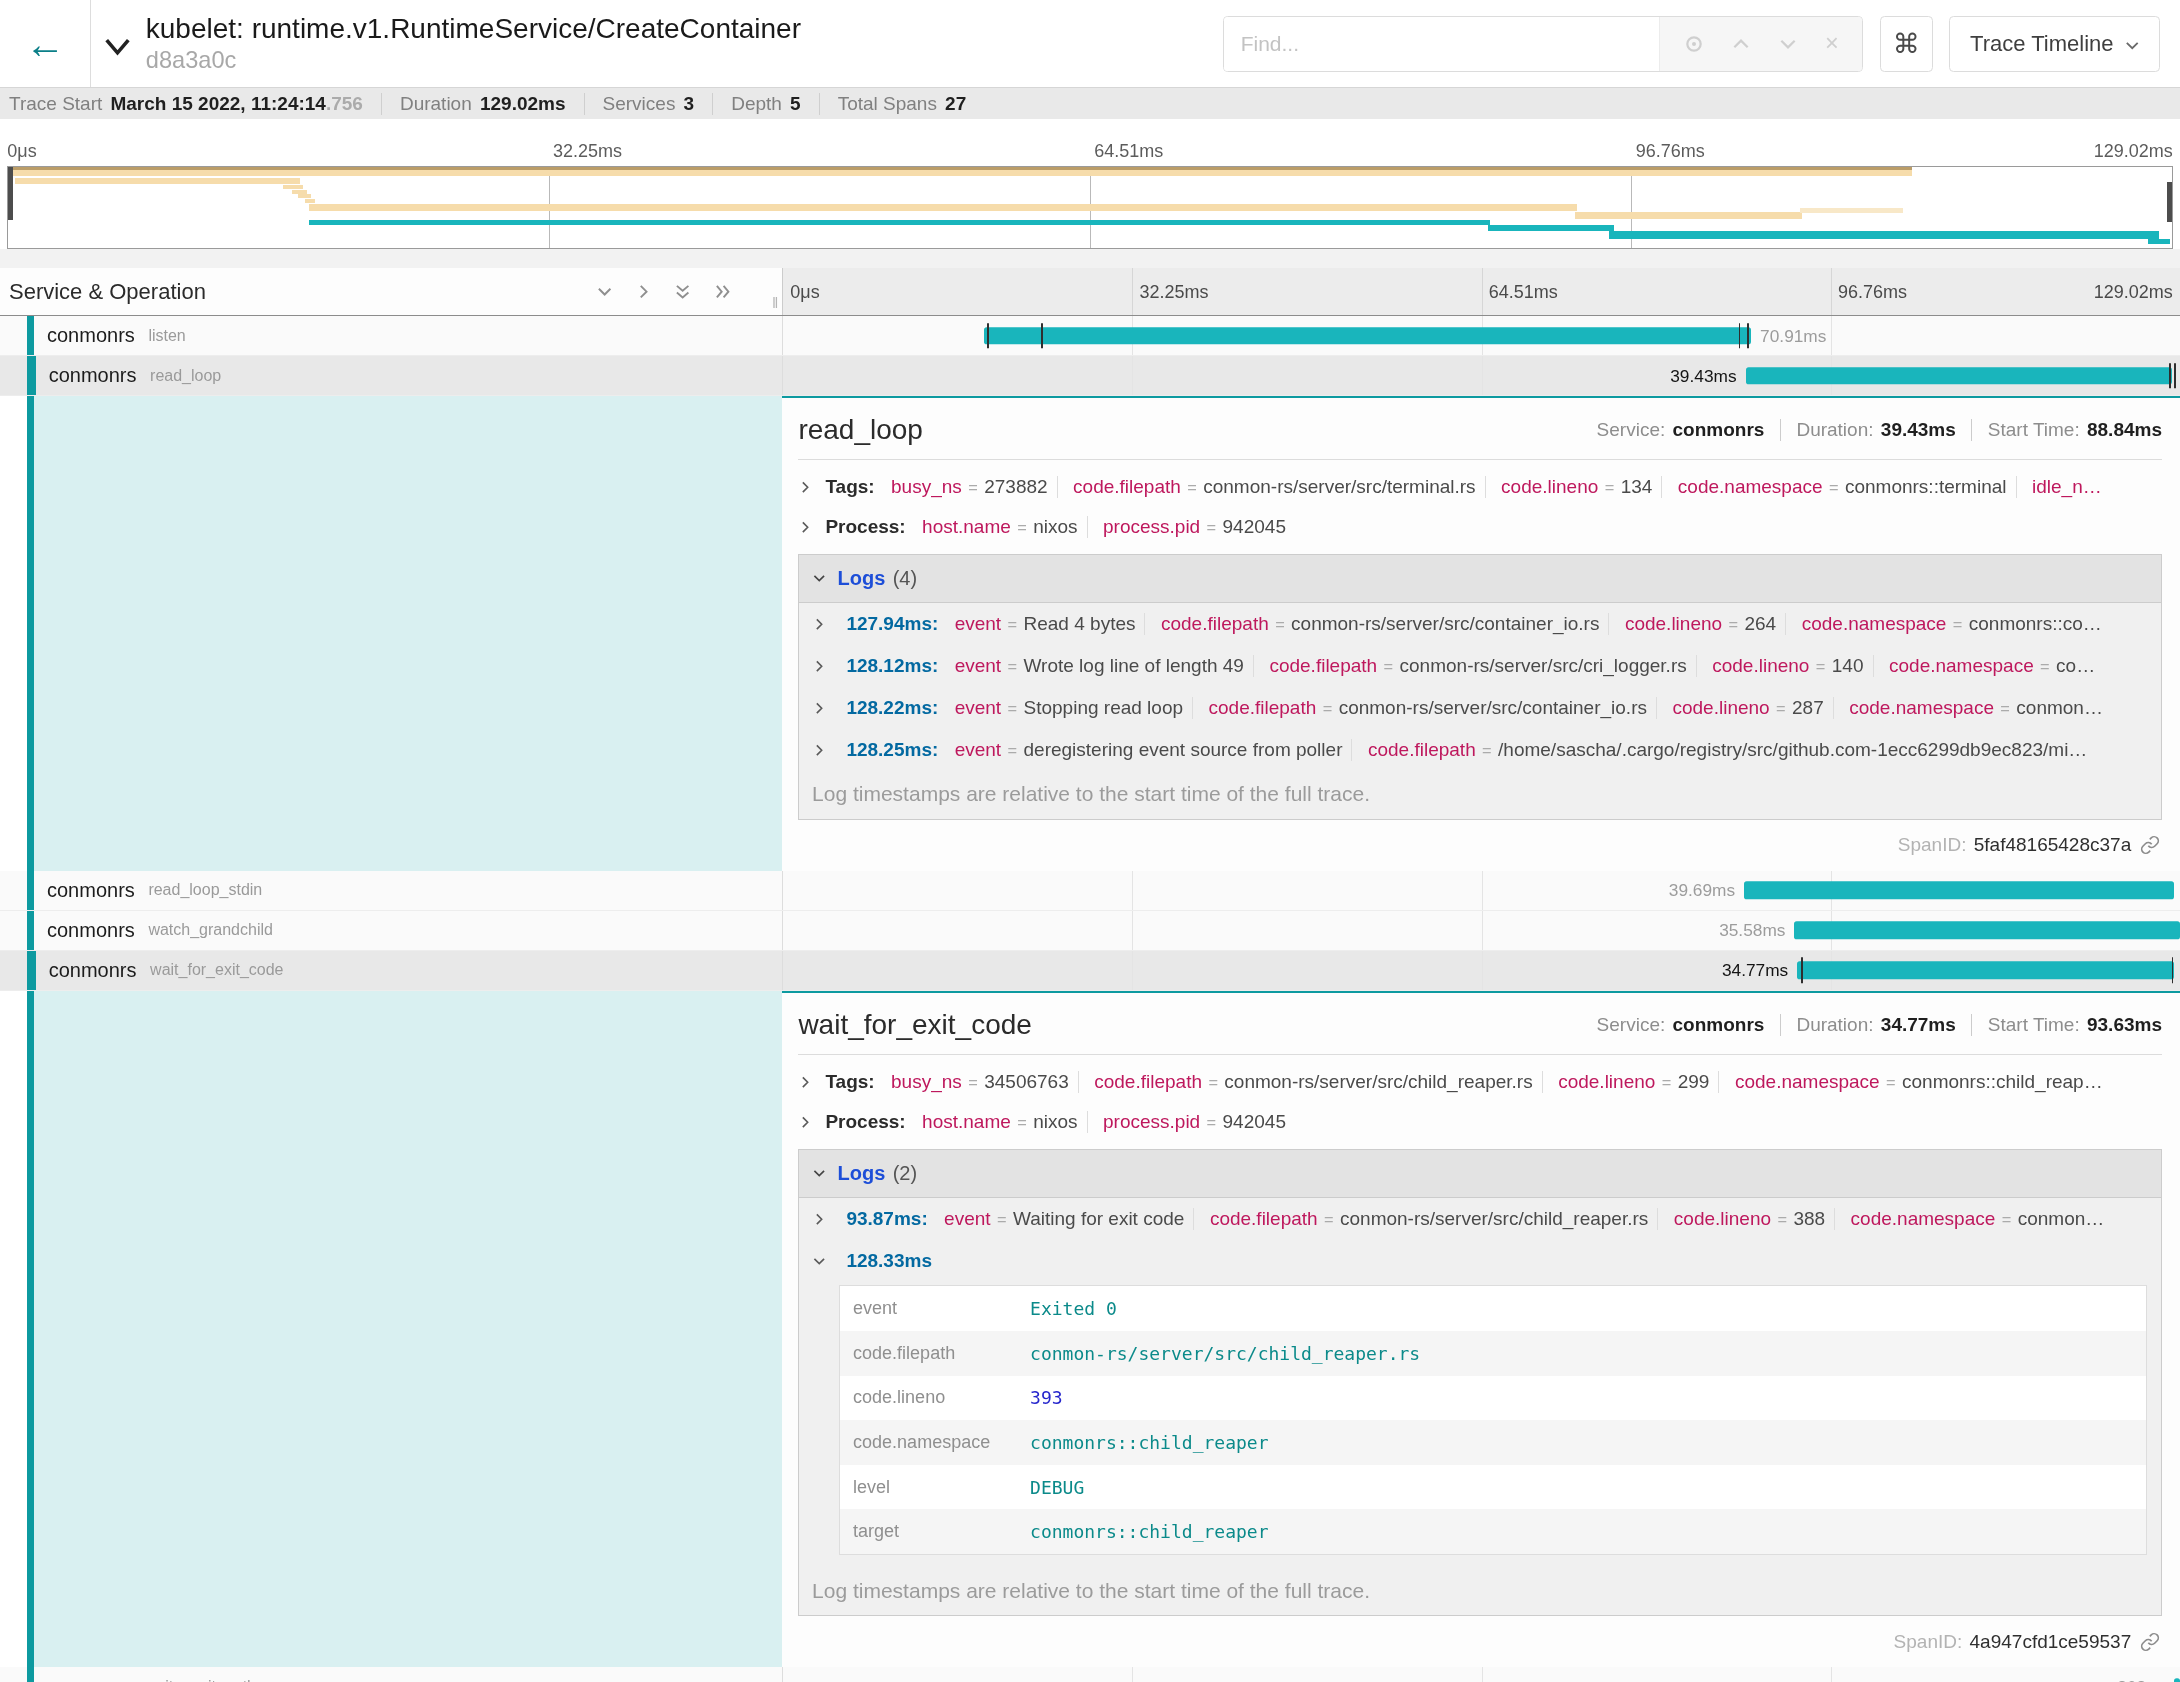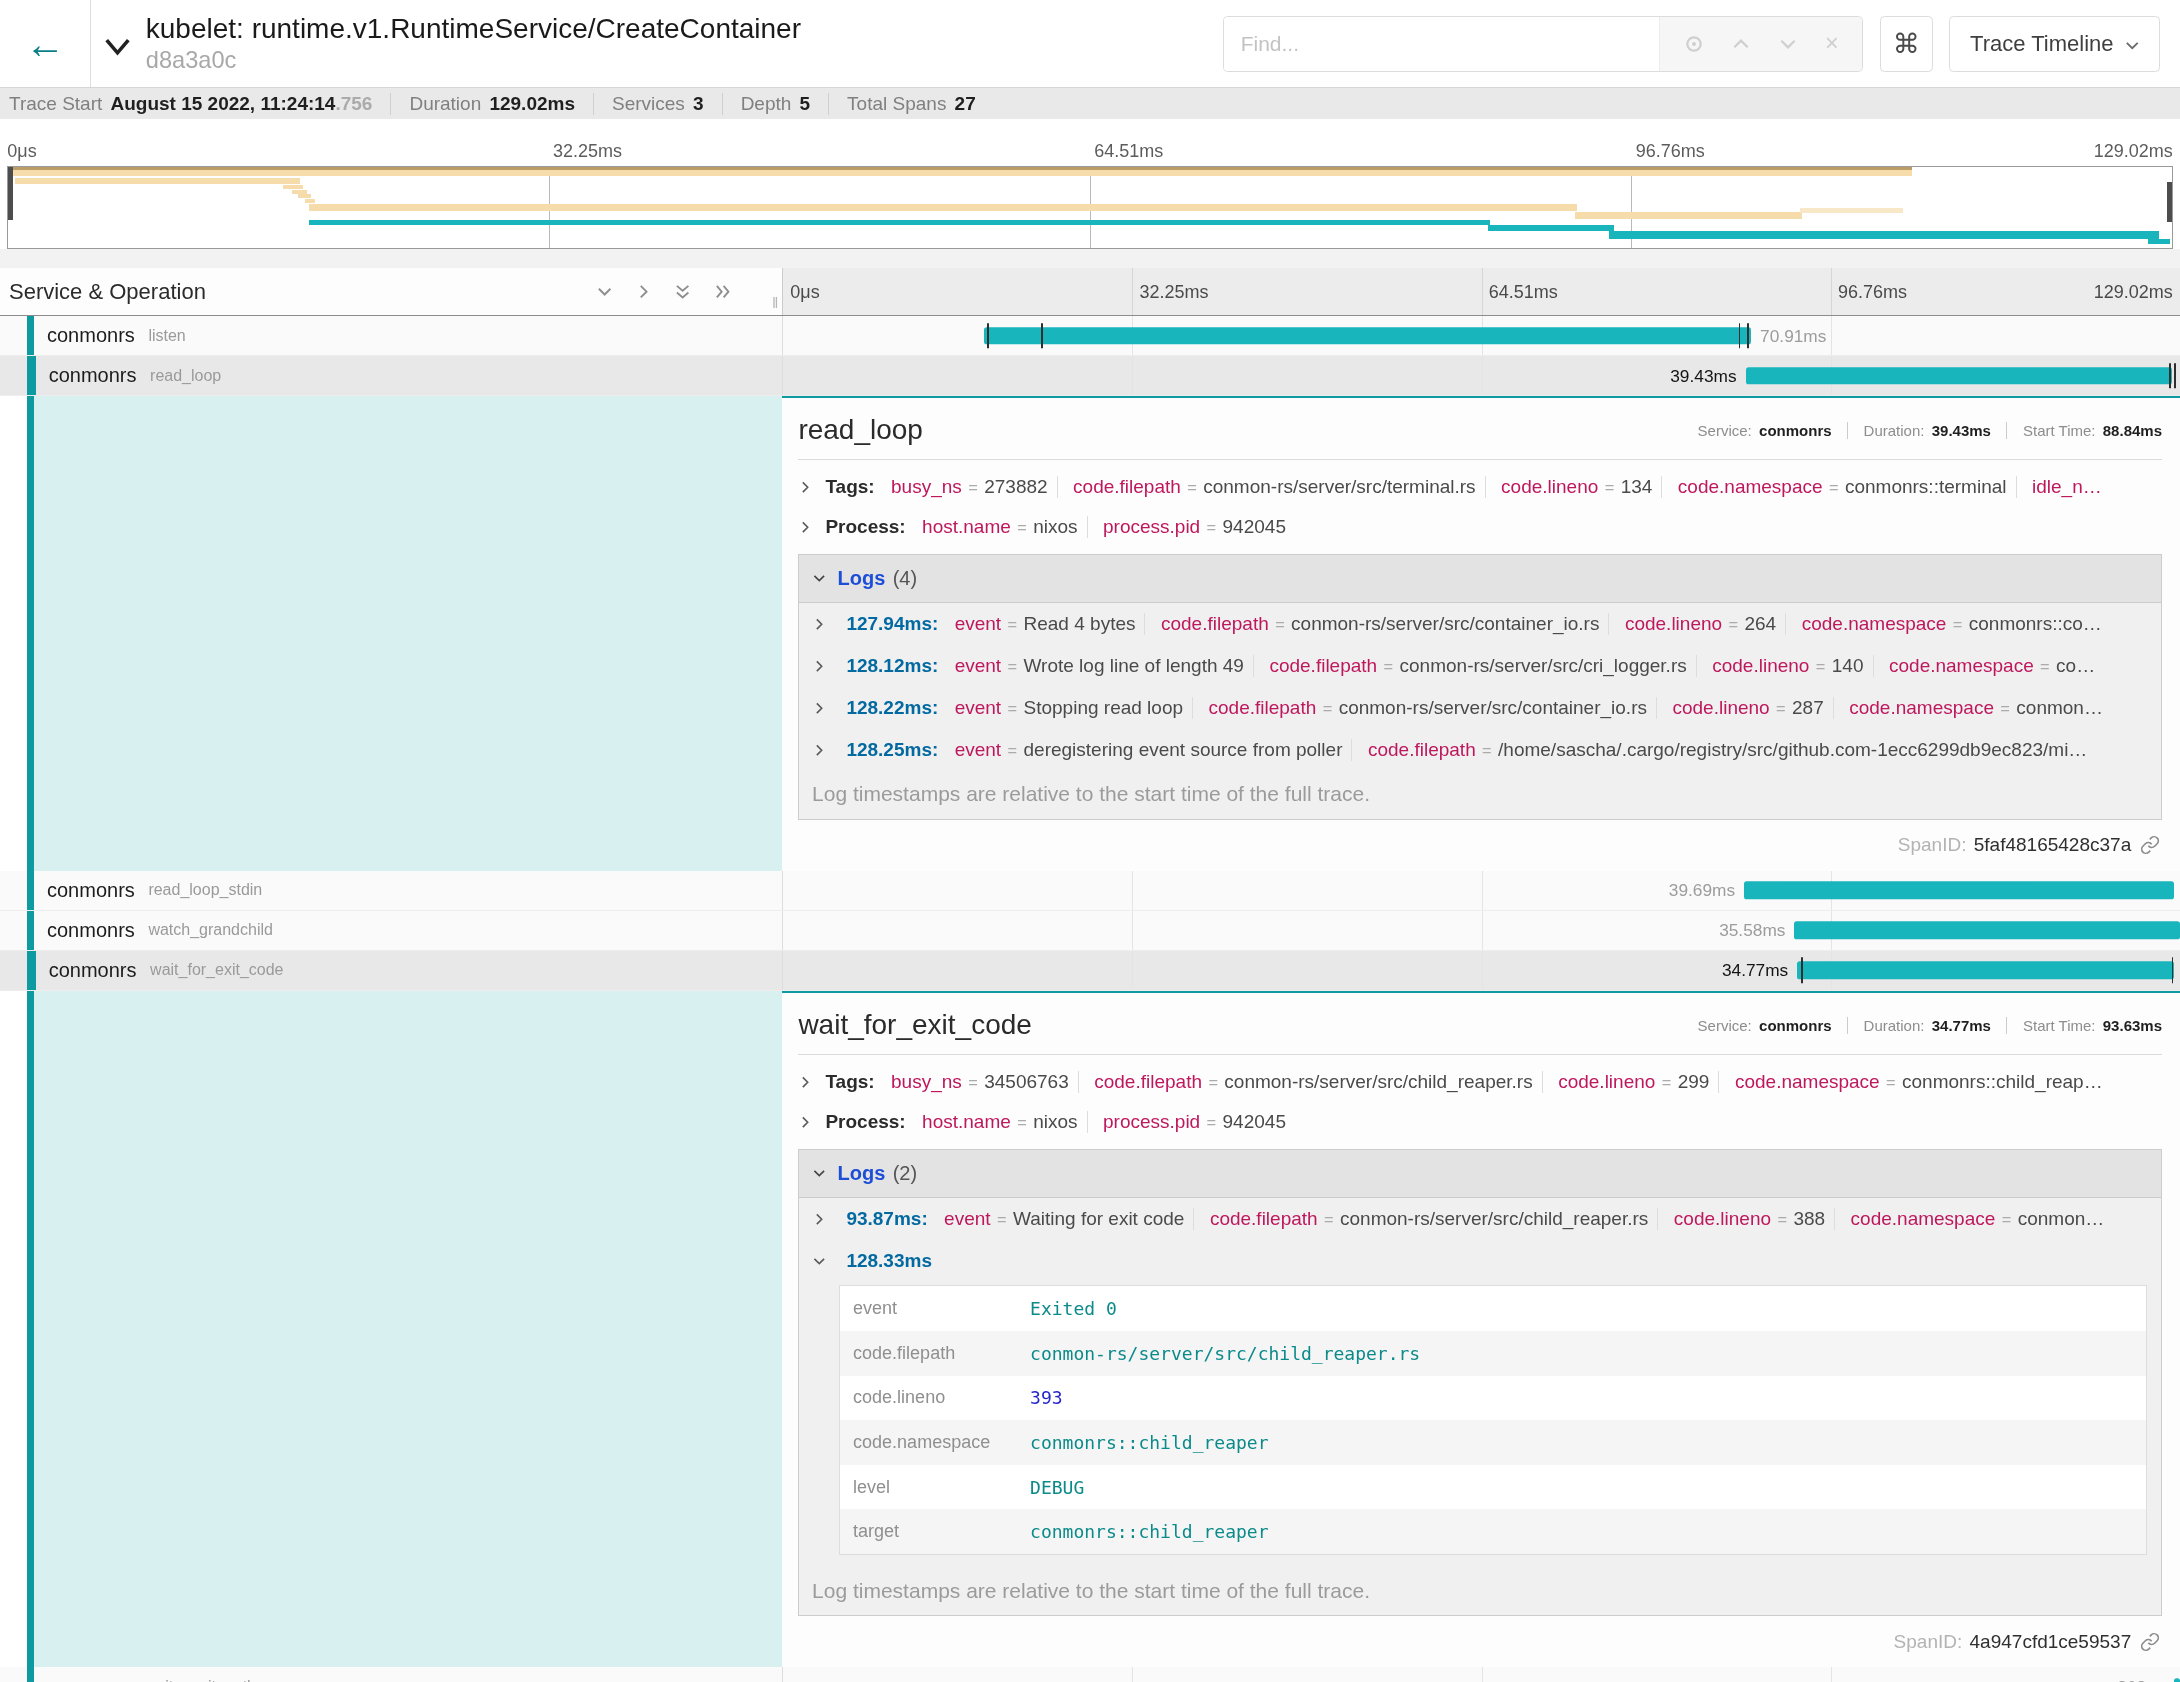--- a/index.html
+++ b/index.html
@@ -70,21 +70,21 @@
 
   
   .detail{display:flex;align-items:stretch}
   .detail-left{width:782px;flex:none;display:flex}
   .dl-gutter{width:27px;background:#fff}
   .dl-accent{width:7.3px;background:var(--teal-dark)}
   .dl-fill{flex:1;background:var(--detail-bg)}
   .detail-right{flex:1;background:#fdfdfd;border-top:2.7px solid var(--teal-dark);padding:9px 18px 12.7px 16.4px;min-width:0}
   .d-head{display:flex;justify-content:space-between;align-items:center;padding:7.3px 0 12.7px}
   .d-title{font-size:28px;color:#2b2b2b}
-  .d-meta{display:flex;font-size:15px;color:#8d8d8d;align-items:center;white-space:nowrap}
+  .d-meta{display:flex;font-size:19px;color:#8d8d8d;align-items:center;white-space:nowrap}
   .meta-item{display:flex;align-items:center}
   .meta-item + .meta-item{border-left:0.9px solid #ccc;margin-left:15.5px;padding-left:15.5px}
   .meta-value{color:#1f1f1f;margin-left:7.3px;font-weight:bold}
   .d-div{height:0.9px;background:#dcdcdc;margin-bottom:7.3px}
   .acc-row{display:flex;align-items:center;padding:9px 0;font-size:19px;white-space:nowrap;overflow:hidden;cursor:pointer}
   .acc-arrow{width:27px;flex:none;display:flex;align-items:center}
   .acc-label{font-weight:bold;color:#2b2b2b;margin-right:16.4px}
   .kv-list{display:flex;align-items:center;overflow:hidden;min-width:0}
   .kv{font-size:19px;color:#4a4a4a;white-space:nowrap;flex:none}
   .kv .k{color:#be185d}
@@ -158,21 +158,21 @@
         <span><svg width="14.5" height="11" viewBox="0 0 16 12">
               <polyline points="2,3 8,9 14,3" fill="none" stroke="#6a6a6a" stroke-width="2"></polyline>
             </svg></span>
       </button>
     </div>
   </header>
 
   <div class="summary" id="summary-bar">
       <span class="sum-item">
         <span class="sum-label">Trace Start</span>
-        <span class="sum-val">August 15 2022, 11:24:14</span>
+        <span class="sum-val">March 15 2022, 11:24:14</span>
         <span class="sum-frac">.756</span>
       </span>
       <span class="sum-item">
         <span class="sum-label">Duration</span>
         <span class="sum-val">129.02ms</span>
       </span>
       <span class="sum-item">
         <span class="sum-label">Services</span>
         <span class="sum-val">3</span>
       </span>

